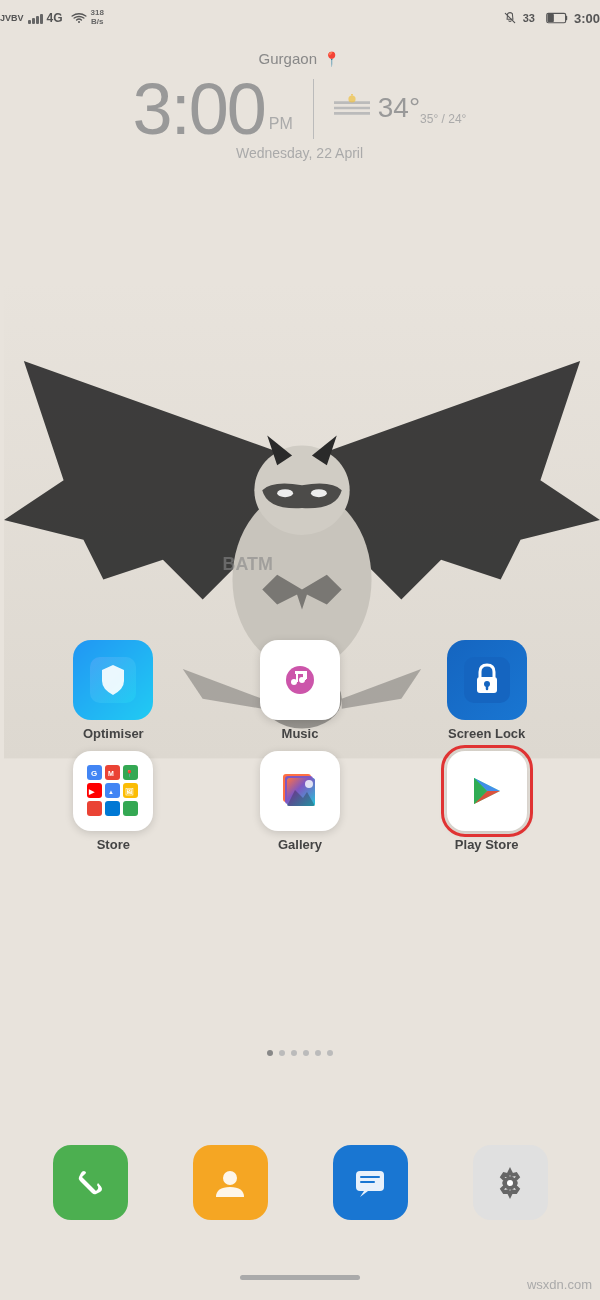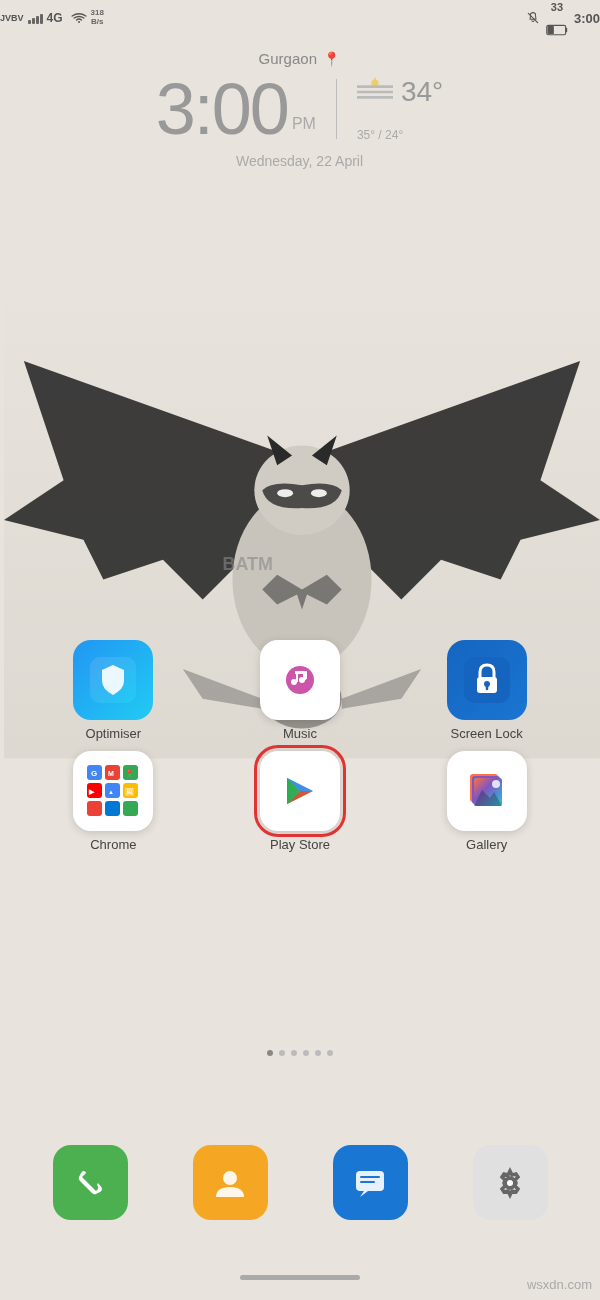--- a/index.html
+++ b/index.html
@@ -102,42 +102,40 @@
       color: #aaa;
       margin-bottom: 12px;
     }
     .divider-line {
       width: 1px;
       height: 60px;
       background: #bbb;
     }
     .weather-block {
       display: flex;
-      flex-direction: column;
       align-items: flex-start;
     }
     .weather-top {
       display: flex;
       align-items: center;
       gap: 8px;
     }
     .temp-main {
       font-size: 28px;
       color: #999;
       font-weight: 300;
     }
     .temp-range {
       font-size: 12px;
       color: #aaa;
       margin-top: 20px;
     }
     .date-text {
       font-size: 14px;
       color: #aaa;
-      margin-top: 8px;
     }
 
     
     .wallpaper-batman {
       position: absolute;
       top: 280px;
       left: 4px; right: 0;
       height: 480px;
       overflow: hidden;
     }
@@ -178,21 +176,21 @@
       display: flex;
       align-items: center;
       justify-content: center;
       margin-bottom: 6px;
       position: relative;
     }
     .app-label {
       font-size: 13px;
       color: #444;
       text-align: right;
-      font-weight: 400;
+      font-weight: 700;
     }
 
     
     .app-item.highlighted .app-icon-wrap {
       outline: 3px solid #e03333;
       outline-offset: 3px;
     }
 
     
     .icon-optimiser { background: linear-gradient(135deg, #2196F3, #21CBF3); }
@@ -297,21 +295,21 @@
     <div class="speed-text">318<br>B/s</div>
   </div>
   <div class="status-right">
 
     <svg width="14" height="14" viewBox="0 0 24 24">
       <path d="M4 4 L20 20" stroke="#555" stroke-width="2" stroke-linecap="round"></path>
       <path d="M8 4.5 Q12 1 16 4.5 L17 14 L7 14 Z" fill="none" stroke="#555" stroke-width="1.8"></path>
       <path d="M10 17 Q12 19 14 17" fill="none" stroke="#555" stroke-width="1.8" stroke-linecap="round"></path>
     </svg>
 
-    <div style="display:flex;align-items:center;gap:11px;flex-direction:column;">
+    <div style="display:flex;align-items:center;gap:11px;">
       <span style="font-size:11px;color:#555;font-weight:600;">33</span>
       <svg width="22" height="12" viewBox="0 0 28 14">
         <rect x="1" y="1" width="24" height="12" rx="2" stroke="#555" stroke-width="1.5" fill="none"></rect>
         <rect x="25" y="4" width="2" height="6" rx="1" fill="#555"></rect>
         <rect x="2" y="2" width="8" height="10" rx="1" fill="#555"></rect>
       </svg>
     </div>
     <span style="font-size:13px;color:#555;font-weight:600;">3:00</span>
   </div>
 </div>
@@ -457,21 +455,45 @@
           <rect x="46" y="46" width="15" height="15" rx="3" fill="#34A853"></rect>
 
           <text x="14" y="21" font-size="8" fill="white" font-weight="bold">G</text>
           <text x="31" y="21" font-size="7" fill="white" font-weight="bold">M</text>
           <text x="48" y="21" font-size="7" fill="white" font-weight="bold">📍</text>
           <text x="12" y="39" font-size="7" fill="white" font-weight="bold">▶</text>
           <text x="31" y="39" font-size="6" fill="white" font-weight="bold">▲</text>
           <text x="48" y="39" font-size="7" fill="white" font-weight="bold">🖼</text>
         </svg>
       </div>
-      <span class="app-label">Chrome</span>
+      <span class="app-label">Store</span>
+    </div>
+
+    <div class="app-item">
+      <div class="app-icon-wrap icon-gallery" style="box-shadow:0 2px 8px rgba(0,0,0,0.15);">
+        <svg width="46" height="46" viewBox="0 0 46 46">
+          <rect width="46" height="46" rx="10" fill="white"></rect>
+
+          <rect x="6" y="6" width="28" height="28" rx="3" fill="#FF7043"></rect>
+          <rect x="8" y="8" width="28" height="28" rx="3" fill="#7E57C2"></rect>
+          <rect x="10" y="10" width="28" height="28" rx="3" fill="#26C6DA"></rect>
+
+          <rect x="10" y="10" width="28" height="28" rx="3" fill="url(#gallGrad)"></rect>
+          <defs>
+            <linearGradient id="gallGrad" x1="0" y1="0" x2="1" y2="1">
+              <stop offset="0%" stop-color="#FF7043"></stop>
+              <stop offset="40%" stop-color="#7E57C2"></stop>
+              <stop offset="100%" stop-color="#26C6DA"></stop>
+            </linearGradient>
+          </defs>
+          <polygon points="10,38 18,22 26,30 30,24 38,38" fill="#1a1a1a" opacity="0.3"></polygon>
+          <circle cx="32" cy="16" r="4" fill="white" opacity="0.8"></circle>
+        </svg>
+      </div>
+      <span class="app-label">Gallery</span>
     </div>
 
     <div class="app-item highlighted">
       <div class="app-icon-wrap icon-playstore" style="box-shadow:0 2px 8px rgba(0,0,0,0.15);">
         <svg width="46" height="46" viewBox="0 0 46 46">
           <rect width="46" height="46" rx="10" fill="white"></rect>
 
           <defs>
             <linearGradient id="psGrad1" x1="0" y1="0" x2="1" y2="0">
               <stop offset="0%" stop-color="#00C853"></stop>
@@ -492,44 +514,20 @@
           <path d="M10 10 L36 23 L23 23 Z" fill="#4285F4" opacity="0.9"></path>
           <path d="M10 36 L36 23 L23 23 Z" fill="#EA4335" opacity="0.9"></path>
           <path d="M10 10 L23 23 L10 36 Z" fill="#34A853" opacity="0.9"></path>
 
           <polygon points="13,13 34,23 13,33" fill="none"></polygon>
         </svg>
       </div>
       <span class="app-label">Play Store</span>
     </div>
 
-    <div class="app-item">
-      <div class="app-icon-wrap icon-gallery" style="box-shadow:0 2px 8px rgba(0,0,0,0.15);">
-        <svg width="46" height="46" viewBox="0 0 46 46">
-          <rect width="46" height="46" rx="10" fill="white"></rect>
-
-          <rect x="6" y="6" width="28" height="28" rx="3" fill="#FF7043"></rect>
-          <rect x="8" y="8" width="28" height="28" rx="3" fill="#7E57C2"></rect>
-          <rect x="10" y="10" width="28" height="28" rx="3" fill="#26C6DA"></rect>
-
-          <rect x="10" y="10" width="28" height="28" rx="3" fill="url(#gallGrad)"></rect>
-          <defs>
-            <linearGradient id="gallGrad" x1="0" y1="0" x2="1" y2="1">
-              <stop offset="0%" stop-color="#FF7043"></stop>
-              <stop offset="40%" stop-color="#7E57C2"></stop>
-              <stop offset="100%" stop-color="#26C6DA"></stop>
-            </linearGradient>
-          </defs>
-          <polygon points="10,38 18,22 26,30 30,24 38,38" fill="#1a1a1a" opacity="0.3"></polygon>
-          <circle cx="32" cy="16" r="4" fill="white" opacity="0.8"></circle>
-        </svg>
-      </div>
-      <span class="app-label">Gallery</span>
-    </div>
-
 
   </div>
 </div>
 
 <div class="page-dots">
   <div class="dot active"></div>
   <div class="dot"></div>
   <div class="dot"></div>
   <div class="dot"></div>
   <div class="dot"></div>

